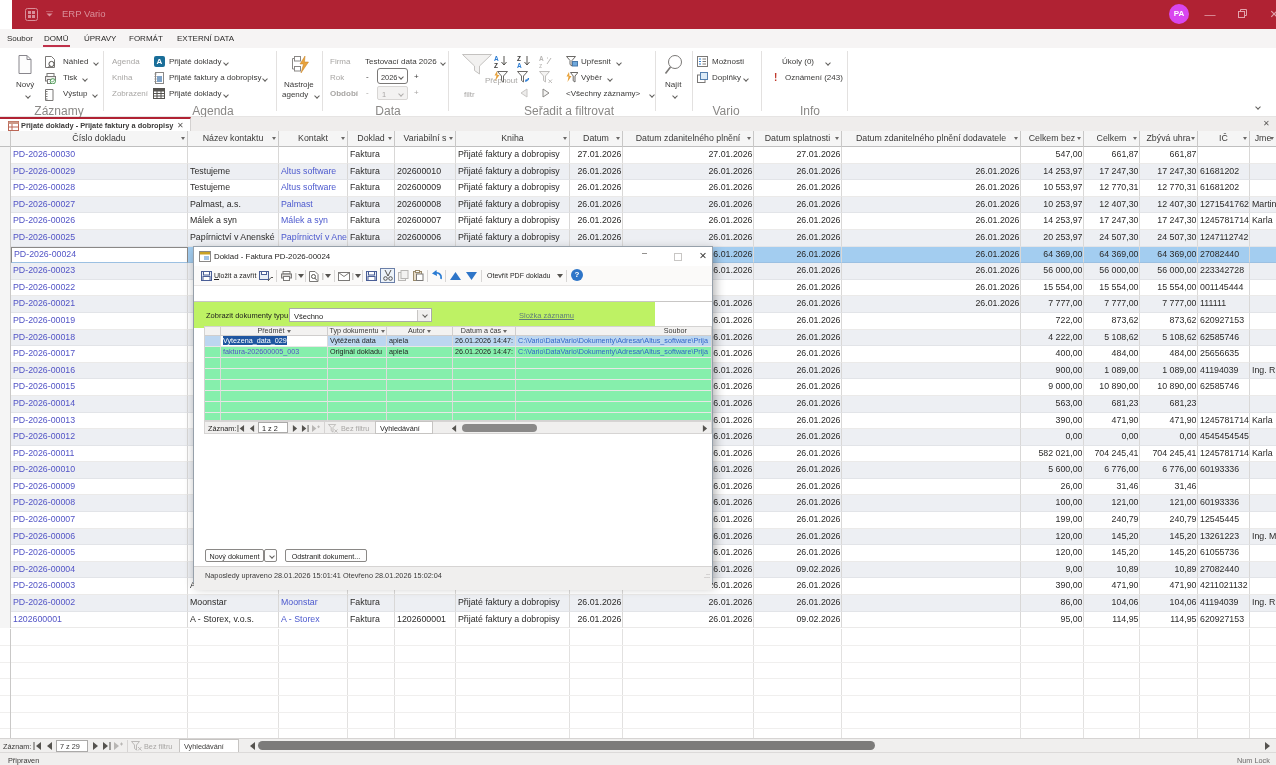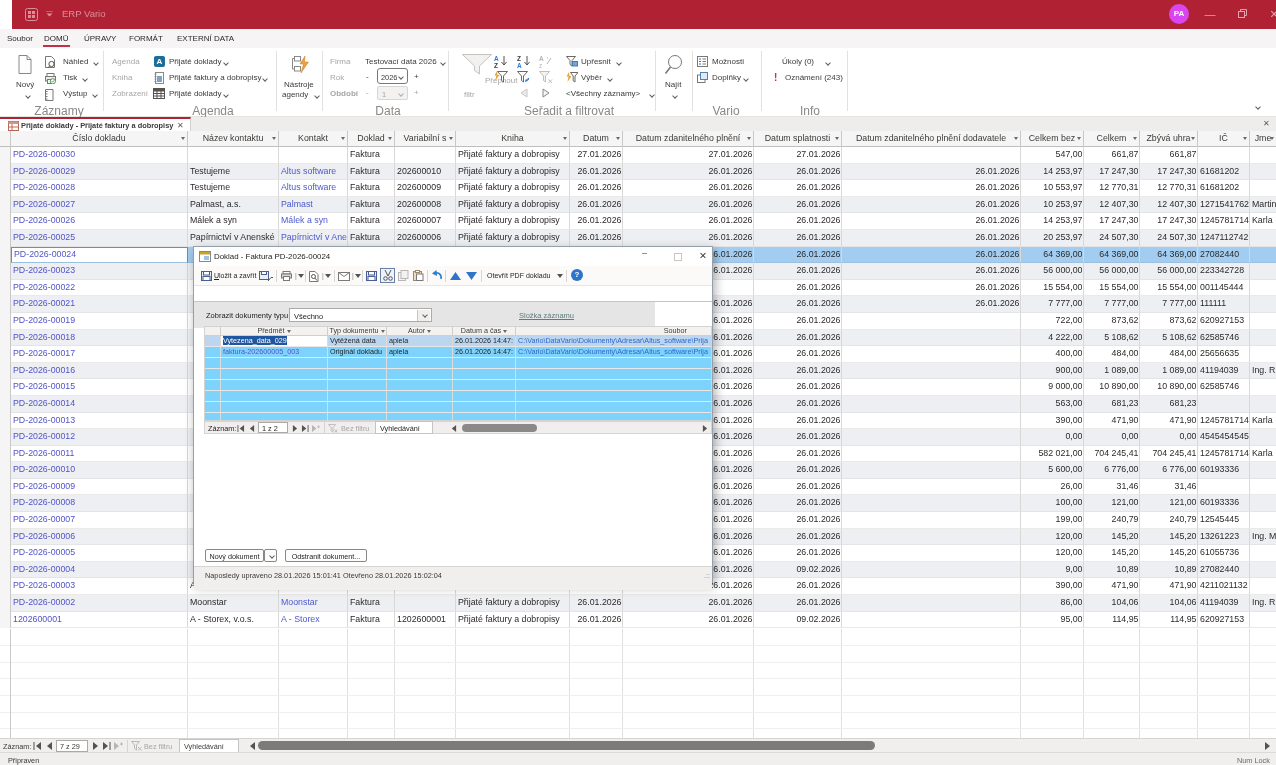--- a/index.html
+++ b/index.html
@@ -75,22 +75,22 @@
 #hstrack{position:absolute;left:246px;top:0;width:1030px;height:14px;background:#F0EFEE}
 
 #dialog{position:absolute;left:193px;top:246px;width:520px;height:337px;background:#fff;border:1px solid #96A0AA;box-shadow:2px 4px 10px rgba(0,0,0,0.32);font-size:7.5px;color:#1F1E1D}
 #dtitle{position:absolute;left:0;top:0;width:518px;height:19px;background:#fff}
 #dtitle .dtext{position:absolute;left:20px;top:5px;font-size:7.9px;color:#1F1E1D;white-space:nowrap}
 #dtoolbar{position:absolute;left:0;top:19px;width:518px;height:20px;background:#FBFAF9;border-bottom:1px solid #E8E6E5;font-size:7px}
 #dtabs{position:absolute;left:0;top:39px;width:518px;height:16px;font-size:7.4px;color:#2B2A29}
 #dtabs .dtab{position:absolute;top:3px;white-space:nowrap}
 #dtabline{position:absolute;left:0;top:54px;width:518px;height:1px;background:#C8C6C5}
 #seltab{position:absolute;left:337px;top:1px;width:50px;height:15px;background:#fff;border:1px solid #8A8886;border-bottom:none;text-align:center;padding-top:3px}
-#dcombo-row{position:absolute;left:0;top:55px;width:461px;height:26px;background:#e5e5e5}
-#dgrid{position:absolute;left:10px;top:79px;width:508px;height:95px;background:#7dd3fc;border:1px solid #D4D3D2;font-size:7.2px}
+#dcombo-row{position:absolute;left:0;top:55px;width:461px;height:26px;background:#bef264}
+#dgrid{position:absolute;left:10px;top:79px;width:508px;height:95px;background:#86efac;border:1px solid #D4D3D2;font-size:7.2px}
 #dnav{position:absolute;left:10px;top:174px;width:508px;height:13px;background:#F0EFEE;border:1px solid #D6D4D3;font-size:7.3px}
 #droparea{position:absolute;left:10px;top:190px;width:508px;height:106px;background:#fff;border:1px solid #C9C8C7}
 #droparea .hint{margin-top:4px;text-align:center;color:#9B9998;font-size:7.4px}
 .dbtn{position:absolute;background:#FDFDFD;border:1px solid #8A8886;border-radius:2px;font-size:7.2px;text-align:center;color:#1F1E1D}
 #dstatus{position:absolute;left:0;top:319px;width:518px;height:24px;background:#F0EFEE;border-top:1px solid #D6D4D3;font-size:7.3px;color:#3B3A39}
 
 .dgh{display:flex;height:9px;background:#F3F2F1;border-bottom:1px solid #D0CECD;color:#3B3A39}
 .dgh>div{border-right:1px solid #D0CECD;text-align:center;overflow:hidden;white-space:nowrap;line-height:8px;font-size:7.2px}
 .dsa{display:inline-block;width:0;height:0;border-left:2px solid transparent;border-right:2px solid transparent;border-top:3px solid #6A6867;vertical-align:middle}
 .dgr{display:flex;height:11px}

